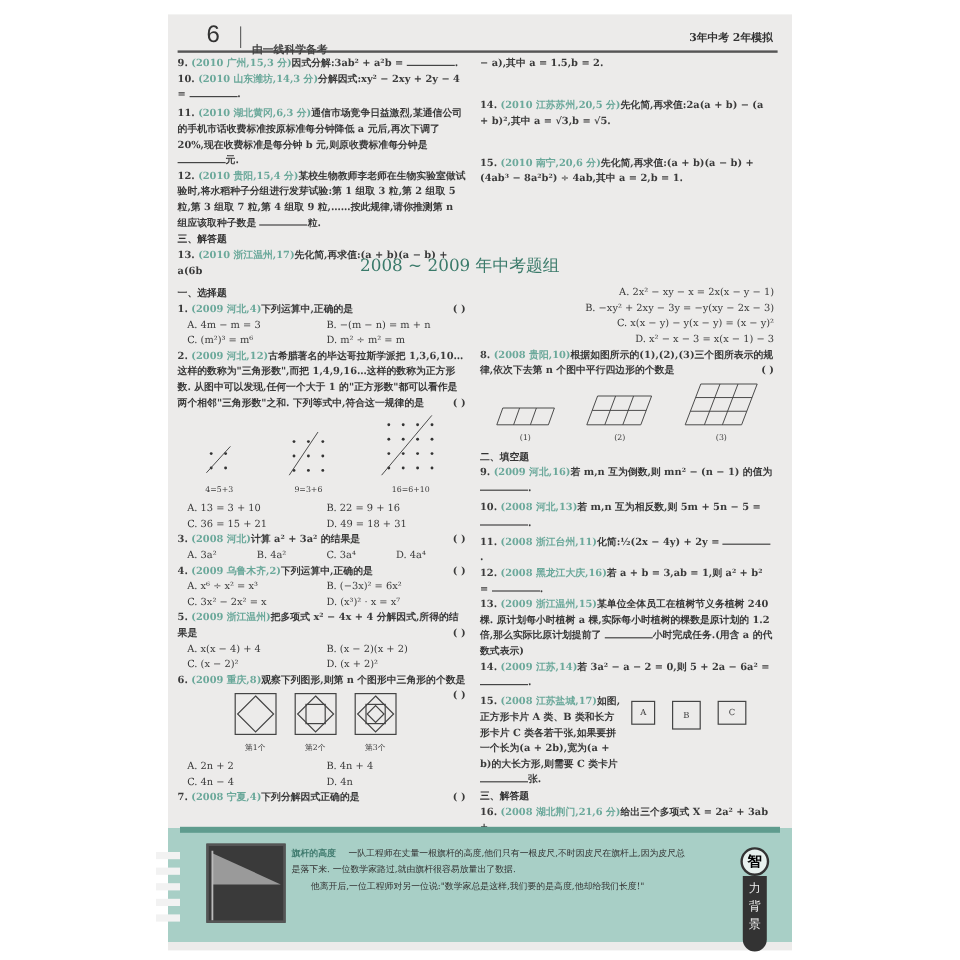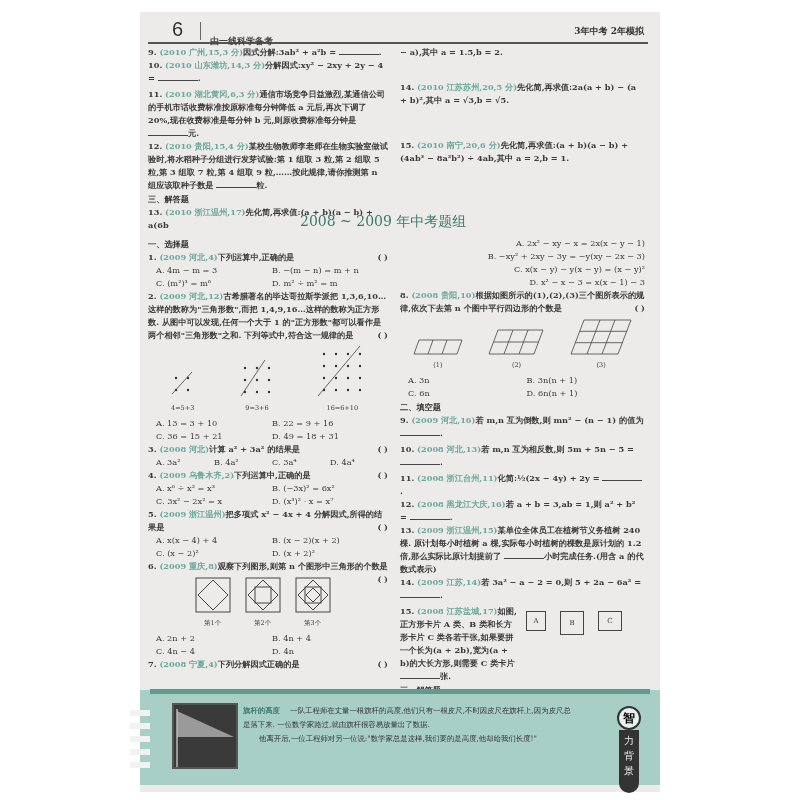--- a/index.html
+++ b/index.html
@@ -53,21 +53,21 @@
     <p class="q"><span>10.</span> <span class="src">(2010 山东潍坊,14,3 分)</span><span>分解因式:xy² − 2xy + 2y − 4 =</span> <span class="blank"></span><span>.</span></p>
     <p class="q" style="margin-top:3px"><span>11.</span> <span class="src">(2010 湖北黄冈,6,3 分)</span><span>通信市场竞争日益激烈,某通信公司的手机市话收费标准按原标准每分钟降低 a 元后,再次下调了 20%,现在收费标准是每分钟 b 元,则原收费标准每分钟是</span> <span class="blank"></span><span>元.</span></p>
     <p class="q"><span>12.</span> <span class="src">(2010 贵阳,15,4 分)</span><span>某校生物教师李老师在生物实验室做试验时,将水稻种子分组进行发芽试验:第 1 组取 3 粒,第 2 组取 5 粒,第 3 组取 7 粒,第 4 组取 9 粒,……按此规律,请你推测第 n 组应该取种子数是</span> <span class="blank"></span><span>粒.</span></p>
     <div class="sec">三、解答题</div>
     <p class="q"><span>13.</span> <span class="src">(2010 浙江温州,17)</span><span>先化简,再求值:(a + b)(a − b) + a(6b</span></p>
   </div>
 
   <div class="col right" style="top:34px;">
     <p class="q">− a),其中 a = 1.5,b = 2.</p>
     <p class="q" style="margin-top:22px"><span>14.</span> <span class="src">(2010 江苏苏州,20,5 分)</span><span>先化简,再求值:2a(a + b) − (a + b)²,其中 a = √3,b = √5.</span></p>
-    <p class="q" style="margin-top:32px"><span>15.</span> <span class="src">(2010 南宁,20,6 分)</span><span>先化简,再求值:(a + b)(a − b) + (4ab³ − 8a²b²) ÷ 4ab,其中 a = 2,b = 1.</span></p>
+    <p class="q" style="margin-top:22px"><span>15.</span> <span class="src">(2010 南宁,20,6 分)</span><span>先化简,再求值:(a + b)(a − b) + (4ab³ − 8a²b²) ÷ 4ab,其中 a = 2,b = 1.</span></p>
   </div>
 
   <div class="group-title">2008 ~ 2009 年中考题组</div>
 
   <div class="col left" style="top:225px;">
     <div class="sec">一、选择题</div>
     <p class="q"><span>1.</span> <span class="src">(2009 河北,4)</span><span>下列运算中,正确的是</span><span class="paren">(   )</span></p>
     <div class="opts">
       <span>A. 4m − m = 3</span>
         <span>B. −(m − n) = m + n</span>
@@ -229,26 +229,20 @@
               <polygon points="14,1 61,1 48,35 1,35"></polygon>
               <line x1="9.7" y1="12.3" x2="56.7" y2="12.3"></line>
               <line x1="5.3" y1="23.7" x2="52.3" y2="23.7"></line>
               <line x1="30" y1="1" x2="17" y2="35"></line>
               <line x1="45" y1="1" x2="32" y2="35"></line>
             </g>
           </svg>
         <div class="figcap">(3)</div>
       </div>
     </div>
-    <div class="opts">
-      <span>A. 3n</span>
-        <span>B. 3n(n + 1)</span>
-      <span>C. 6n</span>
-        <span>D. 6n(n + 1)</span>
-    </div>
     <div class="sec">二、填空题</div>
     <p class="q"><span>9.</span> <span class="src">(2009 河北,16)</span><span>若 m,n 互为倒数,则 mn² − (n − 1) 的值为</span> <span class="blank"></span><span>.</span></p>
     <p class="q" style="margin-top:3px"><span>10.</span> <span class="src">(2008 河北,13)</span><span>若 m,n 互为相反数,则 5m + 5n − 5 =</span> <span class="blank"></span><span>.</span></p>
     <p class="q" style="margin-top:3px"><span>11.</span> <span class="src">(2008 浙江台州,11)</span><span>化简:½(2x − 4y) + 2y =</span> <span class="blank"></span><span>.</span></p>
     <p class="q"><span>12.</span> <span class="src">(2008 黑龙江大庆,16)</span><span>若 a + b = 3,ab = 1,则 a² + b² =</span> <span class="blank"></span><span>.</span></p>
     <p class="q"><span>13.</span> <span class="src">(2009 浙江温州,15)</span><span>某单位全体员工在植树节义务植树 240 棵. 原计划每小时植树 a 棵,实际每小时植树的棵数是原计划的 1.2 倍,那么实际比原计划提前了</span> <span class="blank"></span><span>小时完成任务.(用含 a 的代数式表示)</span></p>
     <p class="q"><span>14.</span> <span class="src">(2009 江苏,14)</span><span>若 3a² − a − 2 = 0,则 5 + 2a − 6a² =</span> <span class="blank"></span><span>.</span></p>
     <div style="margin-top:3px">
       <div style="display:flex">
         <p class="q" style="width:120px"><span>15.</span> <span class="src">(2008 江苏盐城,17)</span><span>如图,正方形卡片 A 类、B 类和长方形卡片 C 类各若干张,如果要拼一个长为(a + 2b),宽为(a + b)的大长方形,则需要 C 类卡片</span> <span class="blank"></span><span>张.</span></p>

